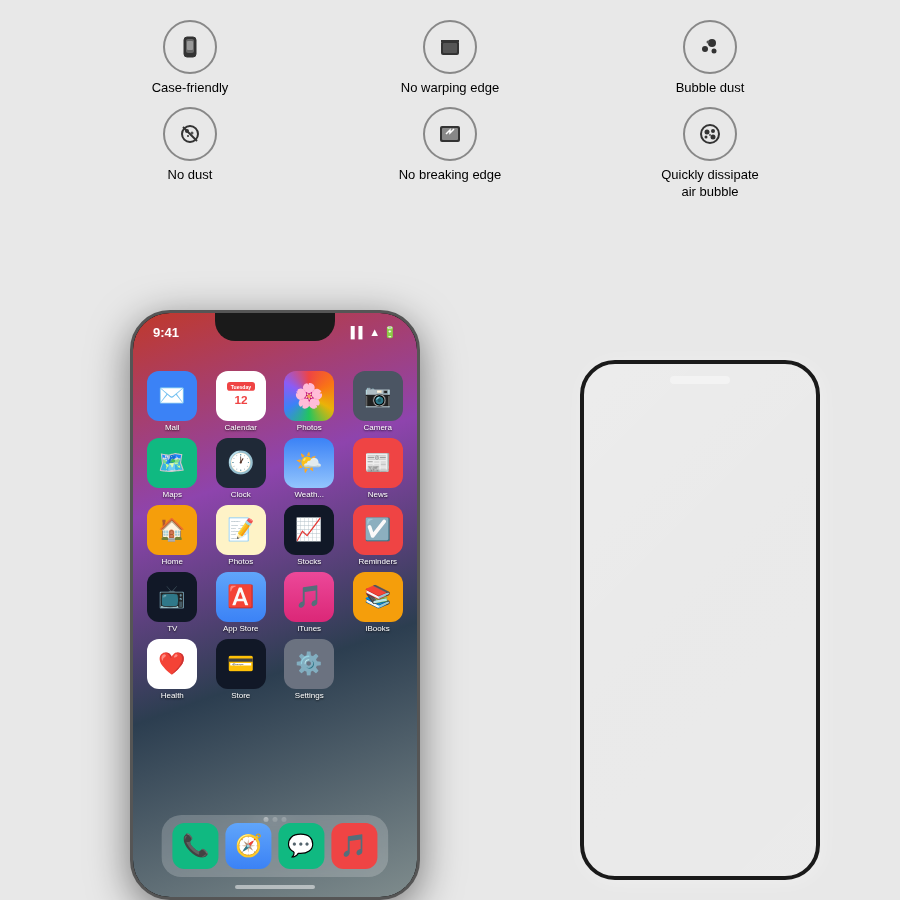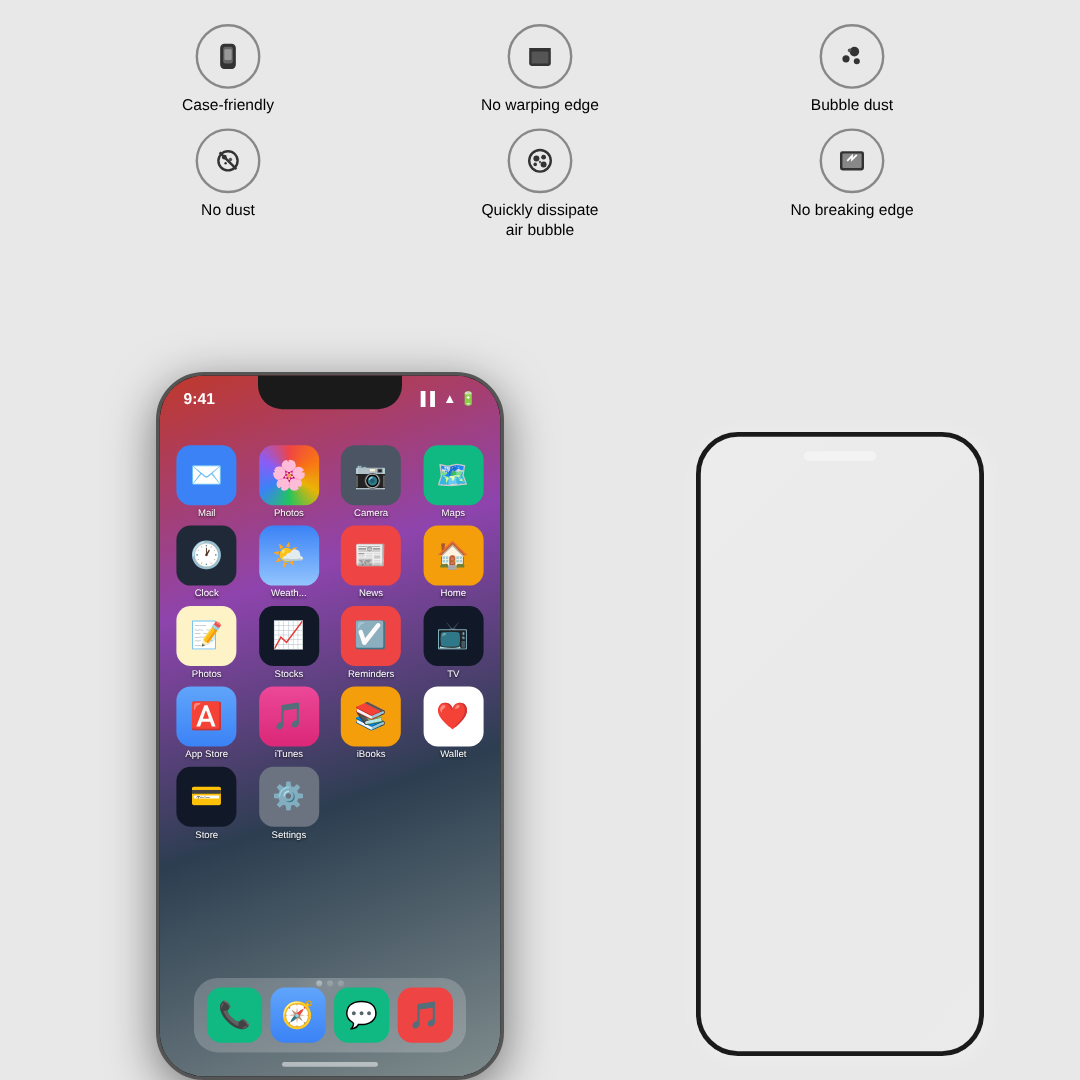--- a/index.html
+++ b/index.html
@@ -348,42 +348,42 @@
         <circle cx="12" cy="16" r="1" fill="#333"></circle>
         <line x1="7" y1="7" x2="21" y2="21" stroke="#333" stroke-width="2"></line>
       </svg>
     </div>
     <span class="feature-label">No dust</span>
   </div>
 
   <div class="feature-item">
     <div class="feature-icon">
       <svg viewBox="0 0 28 28" fill="none">
+        <rect x="4" y="6" width="20" height="16" rx="2" fill="#333"></rect>
+        <rect x="6" y="8" width="16" height="12" rx="1" fill="#888"></rect>
+        <path d="M10 14 L14 10 L14 13 L18 9" stroke="white" stroke-width="1.5" fill="none"></path>
+      </svg>
+    </div>
+    <span class="feature-label">No breaking edge</span>
+  </div>
+
+  <div class="feature-item">
+    <div class="feature-icon">
+      <svg viewBox="0 0 28 28" fill="none">
         <circle cx="14" cy="14" r="9" stroke="#333" stroke-width="2" fill="none"></circle>
         <circle cx="11" cy="12" r="2.5" fill="#333"></circle>
         <circle cx="17" cy="11" r="2" fill="#333"></circle>
         <circle cx="10" cy="17" r="1.5" fill="#333"></circle>
         <circle cx="17" cy="17" r="2.5" fill="#333"></circle>
         <circle cx="14" cy="15" r="1" fill="#555"></circle>
       </svg>
     </div>
     <span class="feature-label">Quickly dissipate<br>air bubble</span>
   </div>
 
-  <div class="feature-item">
-    <div class="feature-icon">
-      <svg viewBox="0 0 28 28" fill="none">
-        <rect x="4" y="6" width="20" height="16" rx="2" fill="#333"></rect>
-        <rect x="6" y="8" width="16" height="12" rx="1" fill="#888"></rect>
-        <path d="M10 14 L14 10 L14 13 L18 9" stroke="white" stroke-width="1.5" fill="none"></path>
-      </svg>
-    </div>
-    <span class="feature-label">No breaking edge</span>
-  </div>
-
 </div>
 
 <div class="devices-container">
 
   <div class="iphone">
     <div class="notch"></div>
     <div class="side-button-right"></div>
     <div class="side-button-left1"></div>
     <div class="side-button-left2"></div>
     <div class="side-button-left3"></div>
@@ -395,20 +395,31 @@
         <span class="status-icons">▌▌ ▲ 🔋</span>
       </div>
 
       <div class="app-grid">
 
         <div class="app-icon">
           <div class="app-icon-img" style="background:#3b82f6;">✉️</div>
           <span class="app-icon-label">Mail</span>
         </div>
 
+        <div class="app-icon">
+          <div class="app-icon-img" style="background:white;">
+            <svg width="38" height="38" viewBox="0 0 38 38">
+              <rect width="38" height="38" rx="8" fill="white"></rect>
+              <rect y="0" width="38" height="12" rx="4" fill="#ef4444"></rect>
+              <text x="19" y="10" text-anchor="middle" fill="white" font-size="7" font-weight="bold">Tuesday</text>
+              <text x="19" y="30" text-anchor="middle" fill="#ef4444" font-size="16" font-weight="bold">12</text>
+            </svg>
+          </div>
+          <span class="app-icon-label">Calendar</span>
+        </div>
 
         <div class="app-icon">
           <div class="app-icon-img" style="background: conic-gradient(#ef4444, #f97316, #eab308, #22c55e, #3b82f6, #8b5cf6, #ef4444); border-radius:12px;">
             <span style="font-size:24px;">🌸</span>
           </div>
           <span class="app-icon-label">Photos</span>
         </div>
 
         <div class="app-icon">
           <div class="app-icon-img" style="background:#4b5563;">📷</div>
@@ -470,21 +481,21 @@
           <span class="app-icon-label">iTunes</span>
         </div>
 
         <div class="app-icon">
           <div class="app-icon-img" style="background:#f59e0b;">📚</div>
           <span class="app-icon-label">iBooks</span>
         </div>
 
         <div class="app-icon">
           <div class="app-icon-img" style="background:white;">❤️</div>
-          <span class="app-icon-label">Wallet</span>
+          <span class="app-icon-label">Health</span>
         </div>
 
         <div class="app-icon">
           <div class="app-icon-img" style="background:#111827;">💳</div>
           <span class="app-icon-label">Store</span>
         </div>
 
         <div class="app-icon">
           <div class="app-icon-img" style="background:#6b7280;">⚙️</div>
           <span class="app-icon-label">Settings</span>

